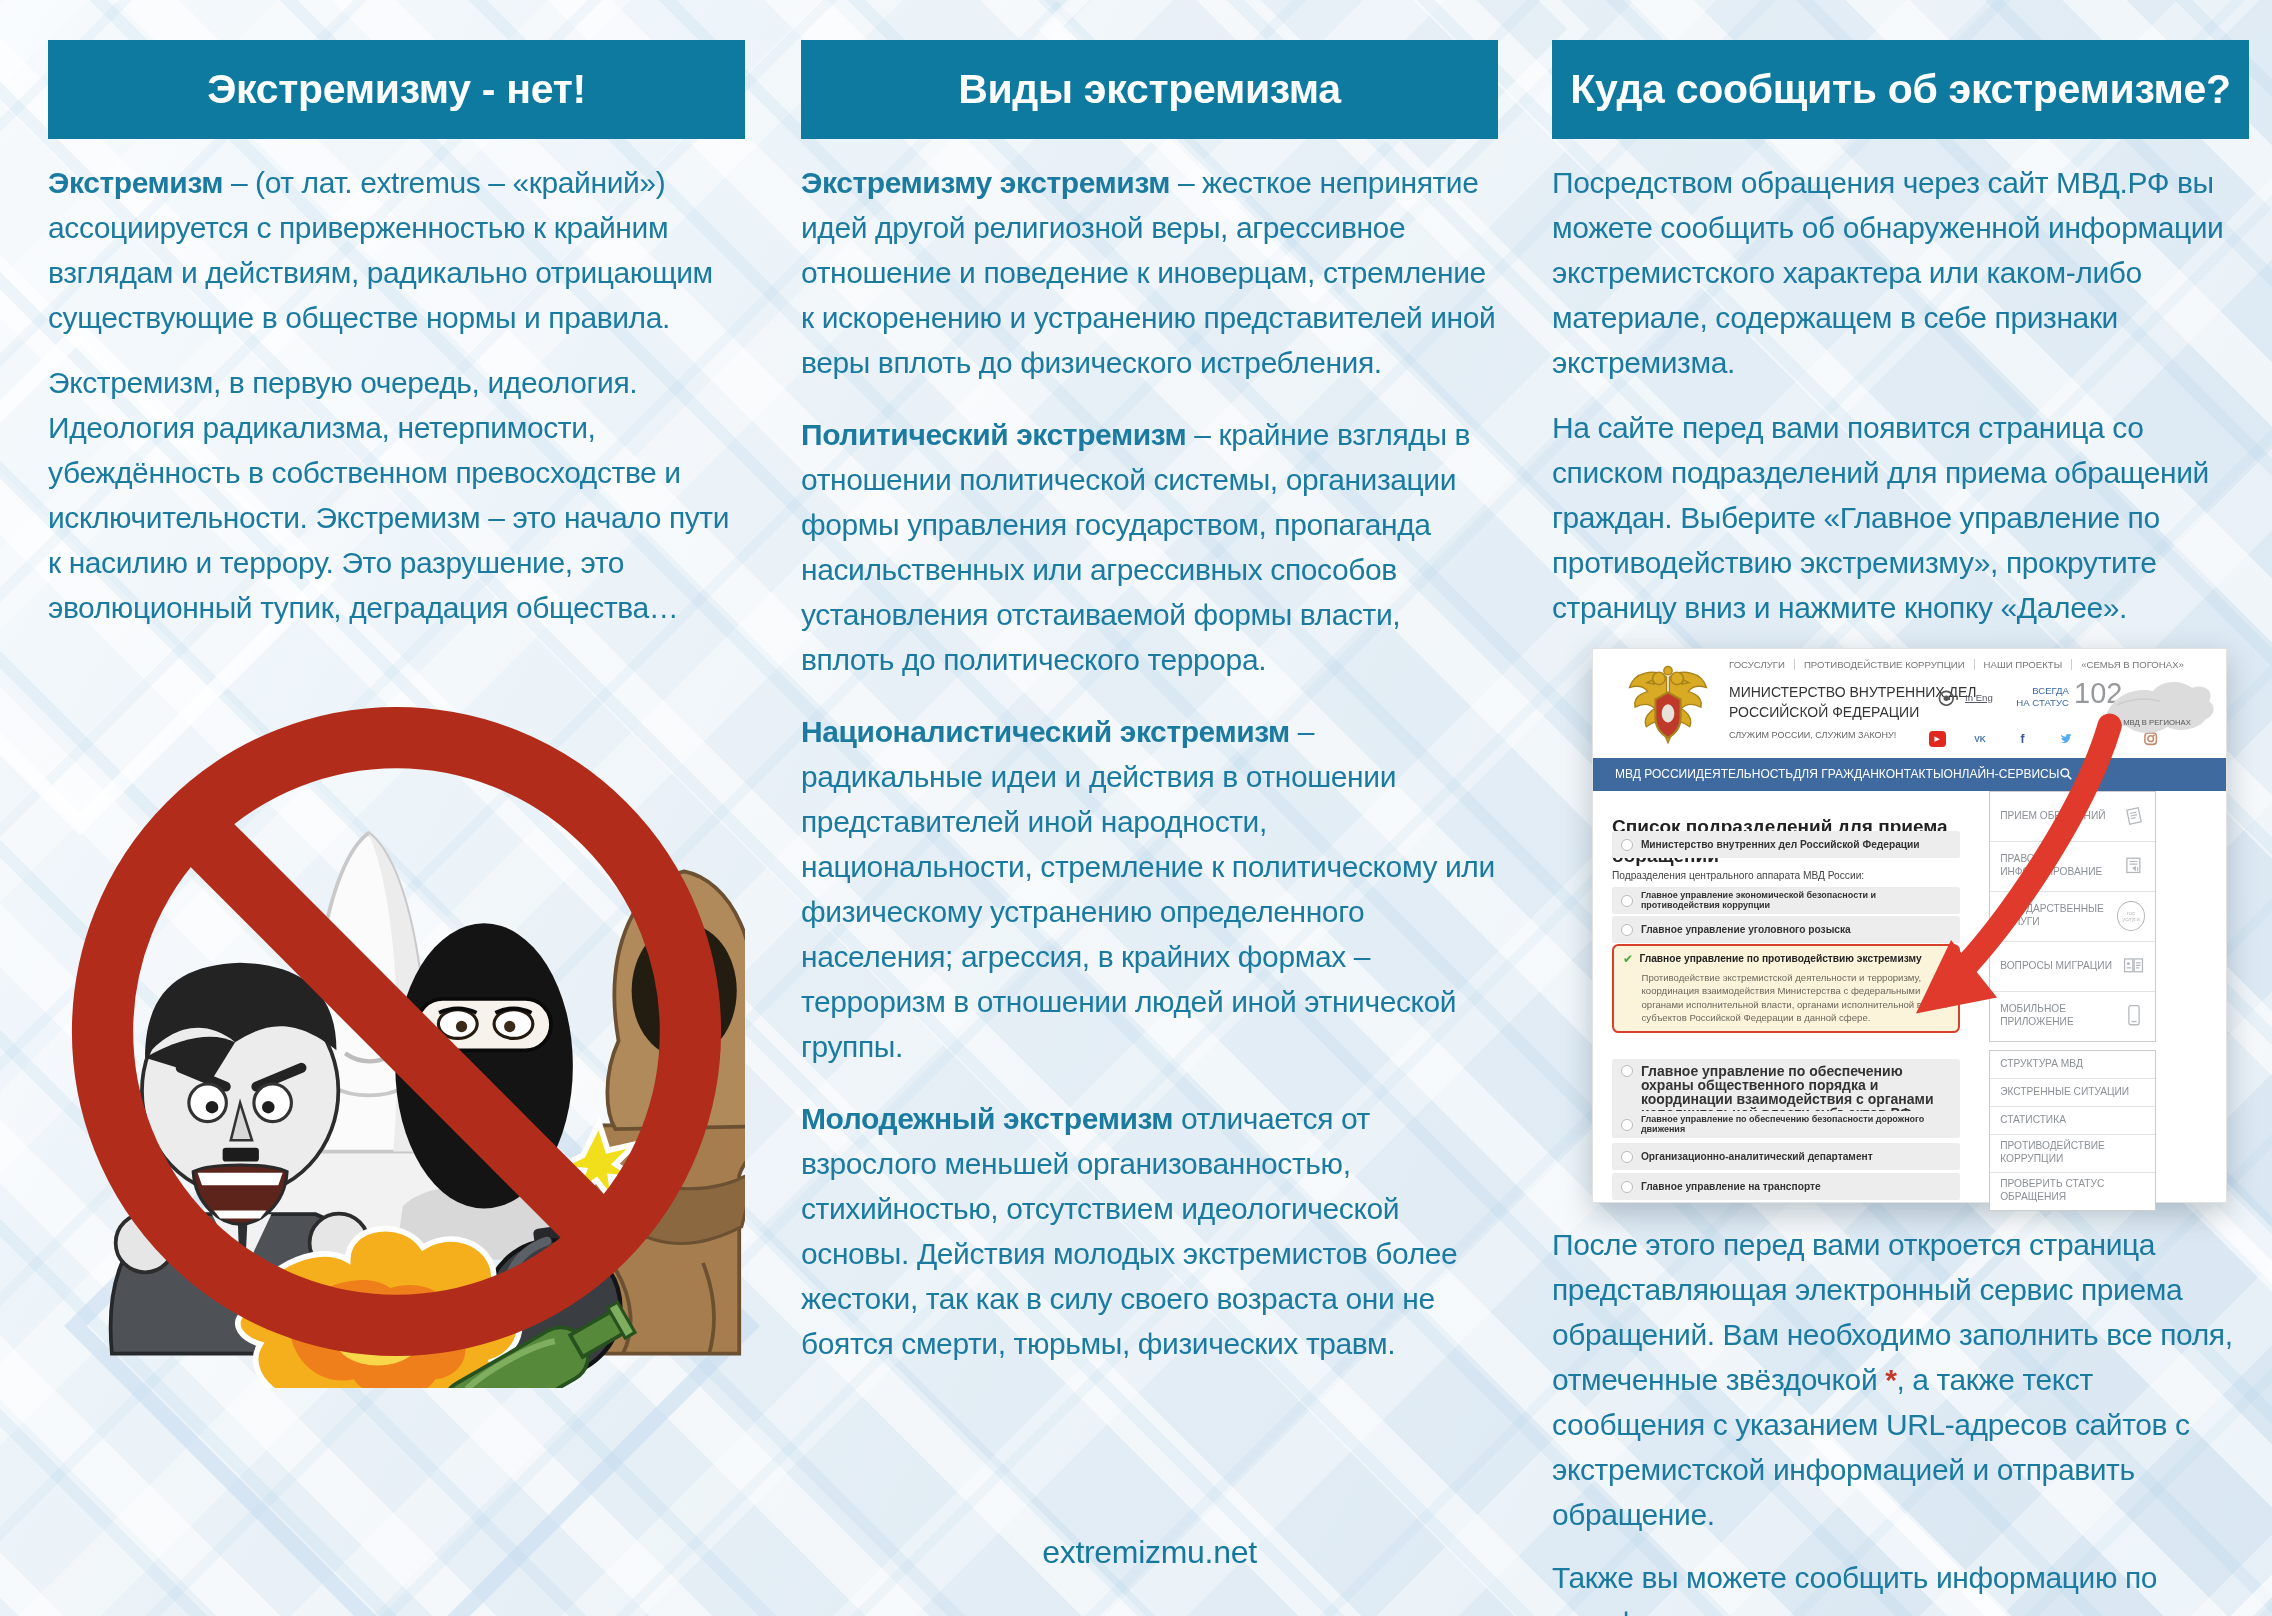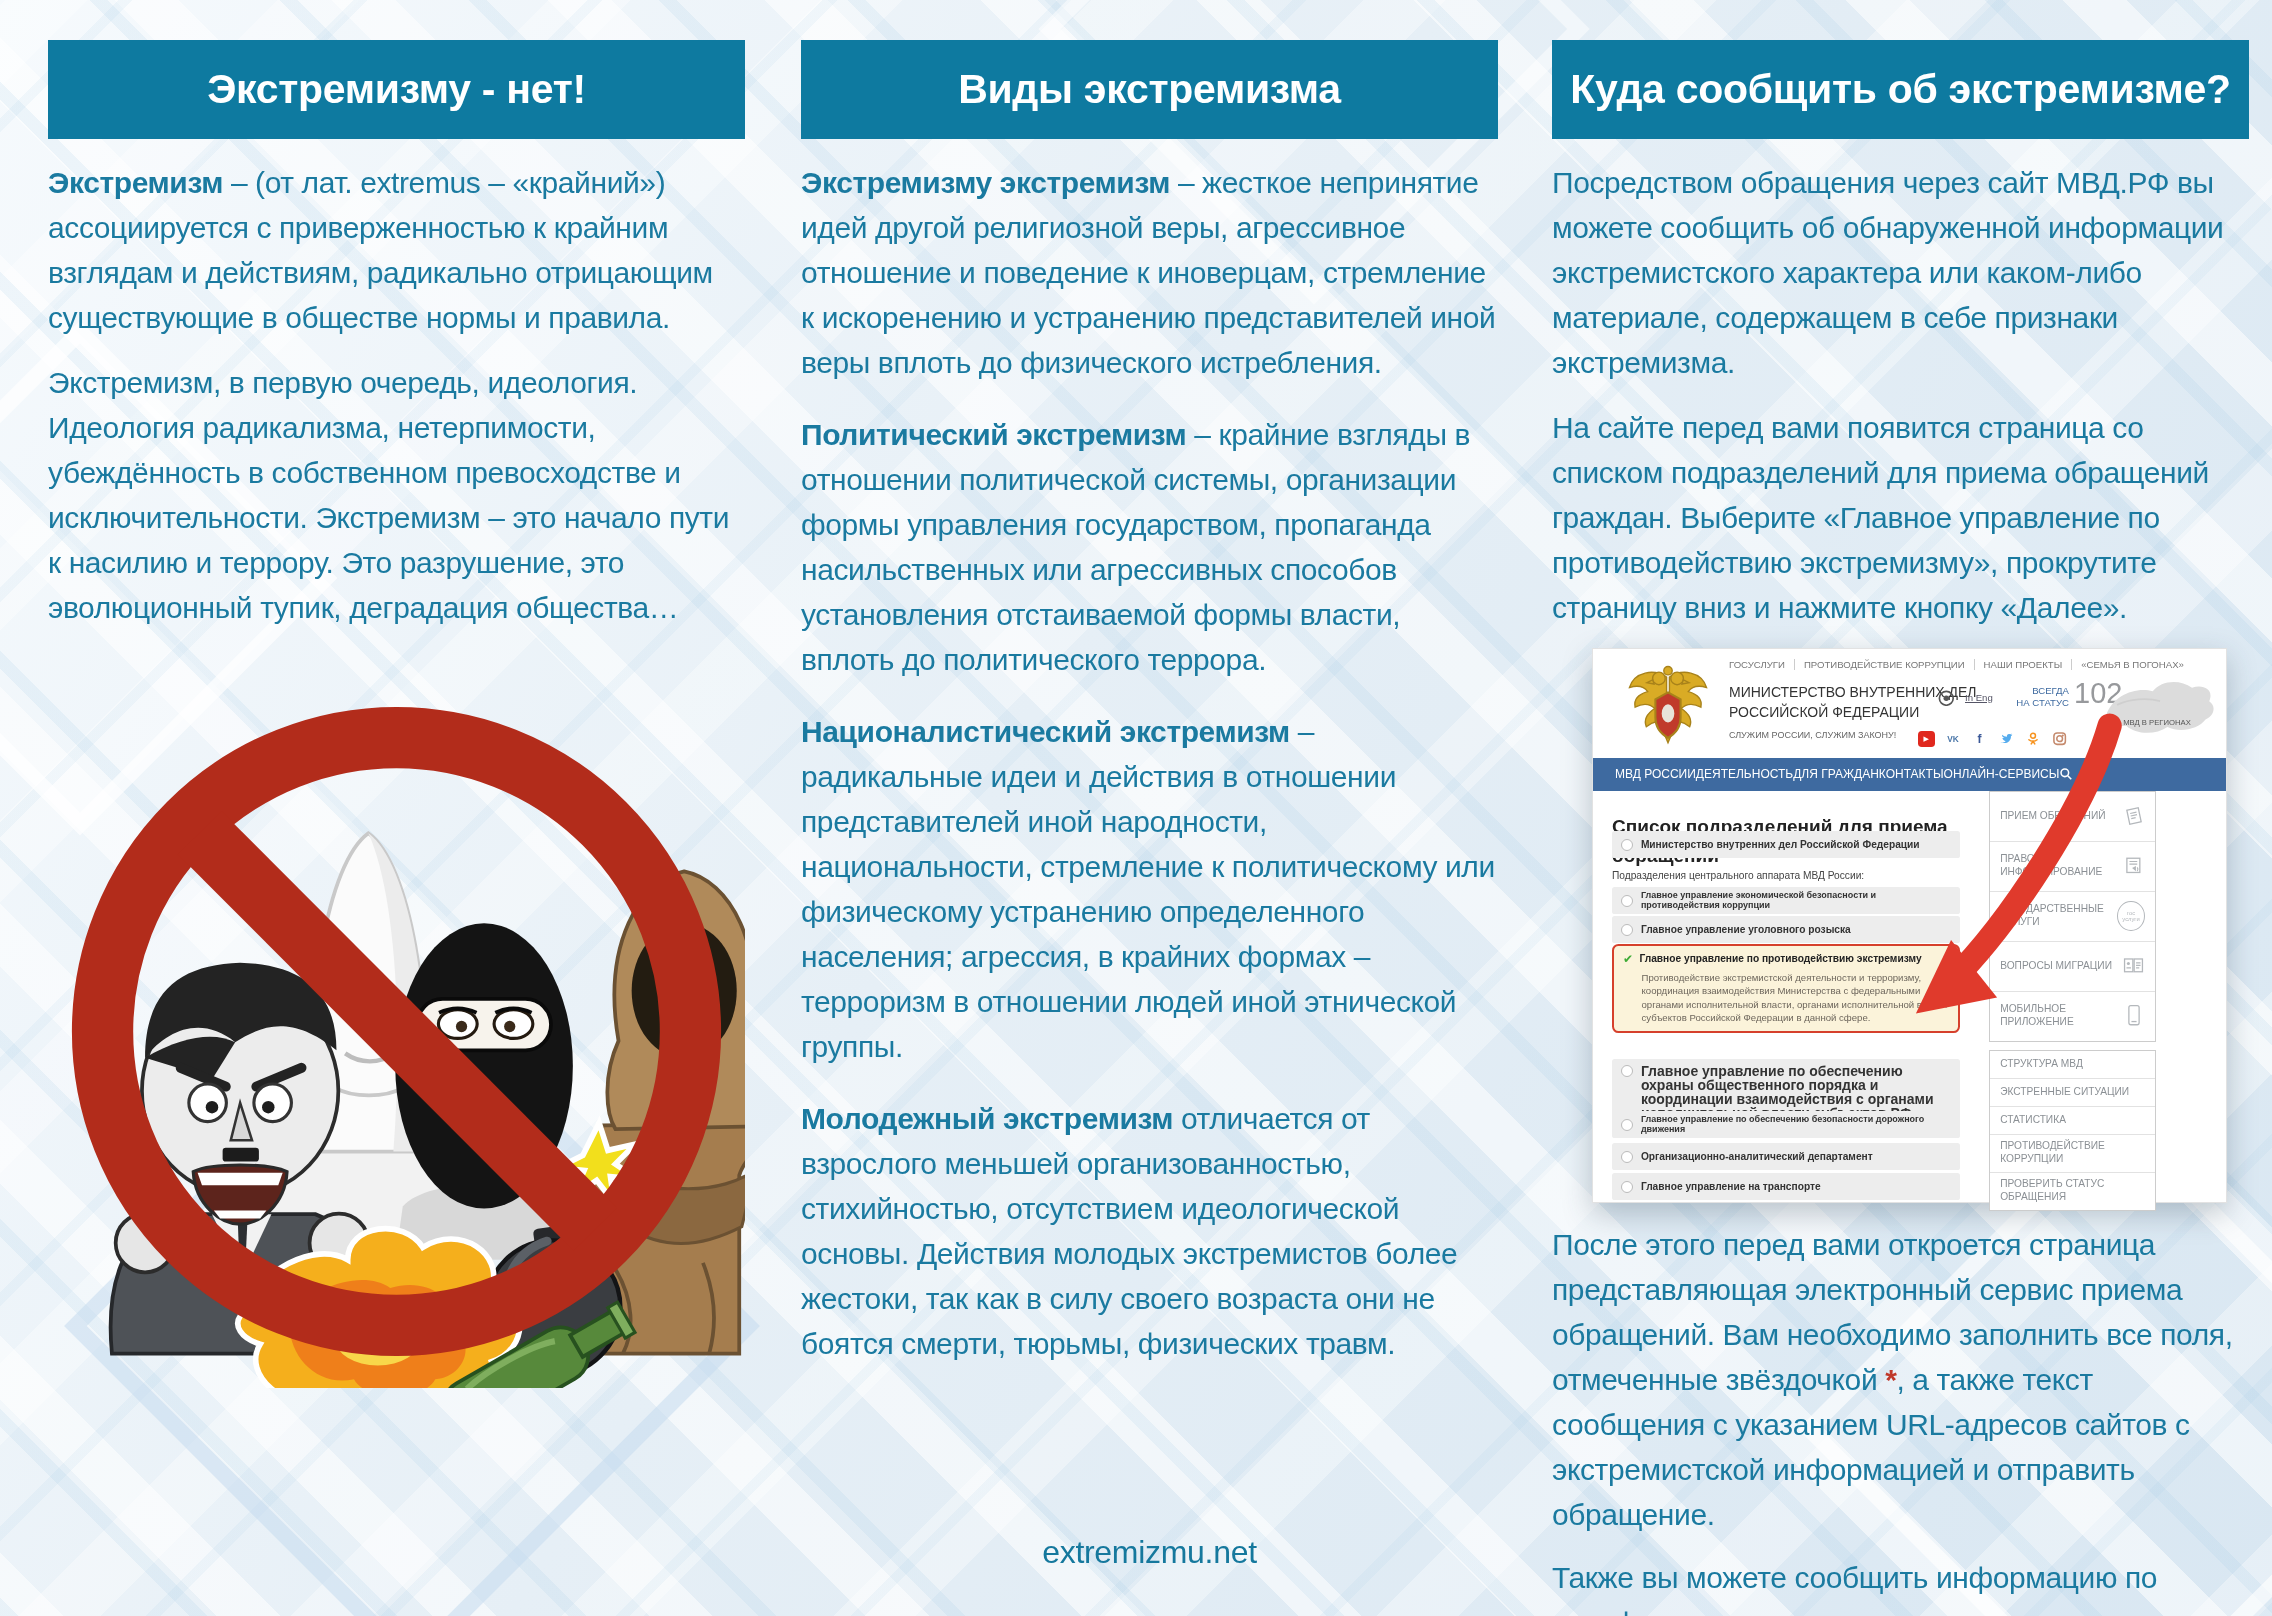--- a/index.html
+++ b/index.html
@@ -41,21 +41,21 @@
   .toplinks span{padding:0 9px;border-left:0.6px solid #ccc}
   .toplinks span:first-child{border-left:none;padding-left:0}
   .mtitle{position:absolute;left:136px;top:33px;font-size:14px;font-weight:normal;color:#333;line-height:20px}
   .slogan{position:absolute;left:136px;top:81px;font-size:9px;color:#666}
   .emblem{position:absolute;left:33px;top:14px;width:84px;height:84px}
   .eye{position:absolute;left:345px;top:41px;width:16.6px;height:16.6px}
   .ineng{position:absolute;left:372px;top:43px;font-size:9.6px;color:#556;text-decoration:underline}
   .always{position:absolute;left:417px;top:36px;width:59px;text-align:right;font-size:9.6px;
           font-weight:normal;color:#3e6aa0;line-height:12px}
   .phone102{position:absolute;left:481px;top:28px;font-size:29px;color:#97999c}
-  .socials{position:absolute;left:325px;top:82px;display:flex;gap:10px;align-items:center}
+  .socials{position:absolute;left:336px;top:82px;display:flex;gap:26px;align-items:center}
   .soc{width:16.6px;height:16.6px;display:flex;align-items:center;justify-content:center}
   .yt{background:#e0281e;border-radius:3.8px;color:#fff;font-size:7px}
   .vk{color:#4a76a8;font-weight:bold;font-size:8.3px}
   .fb{color:#3b5998;font-weight:bold;font-size:12px}
   .mapru{position:absolute;left:505px;top:19px;width:118px;height:86px}
   .maplabel{position:absolute;left:505px;top:69px;width:118px;text-align:center;font-size:7.7px;color:#555}
   .mnav{position:absolute;left:0;top:109px;width:633px;height:33px;background:#3e6aa0;color:#fff;
         display:flex;align-items:center;justify-content:flex-start;padding:0 22px;box-sizing:border-box;
         font-size:12px}
   .ptitle{position:absolute;left:19px;top:151px;width:345px;font-size:19px;line-height:29px;color:#222}

